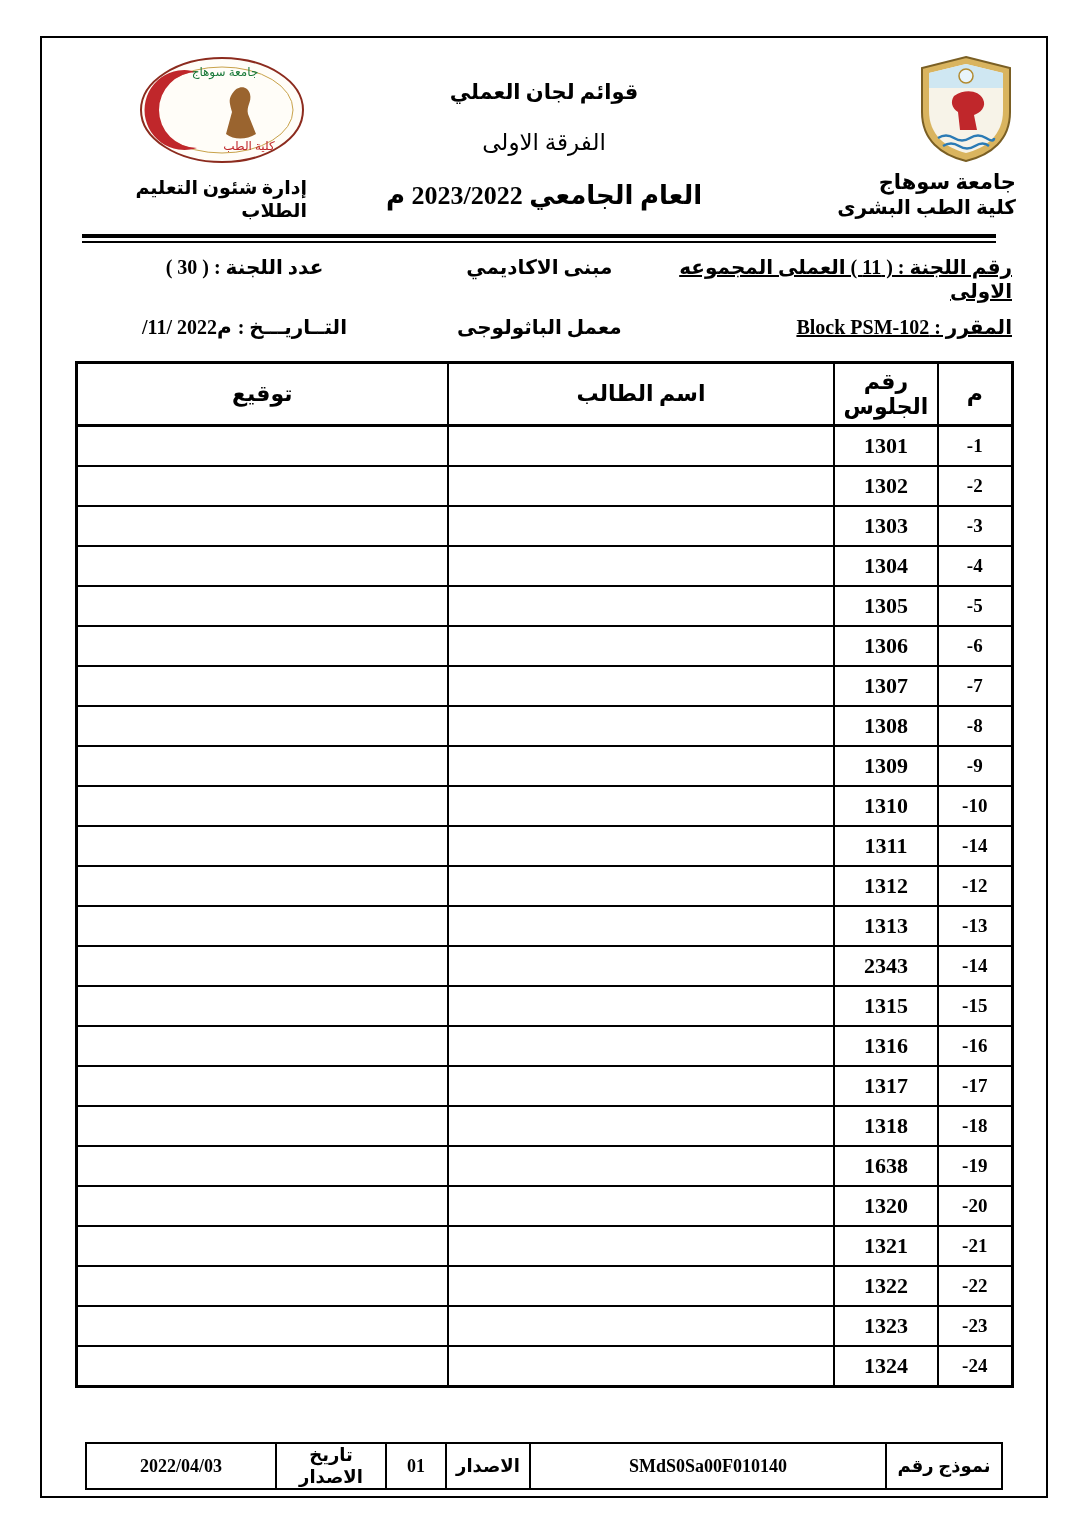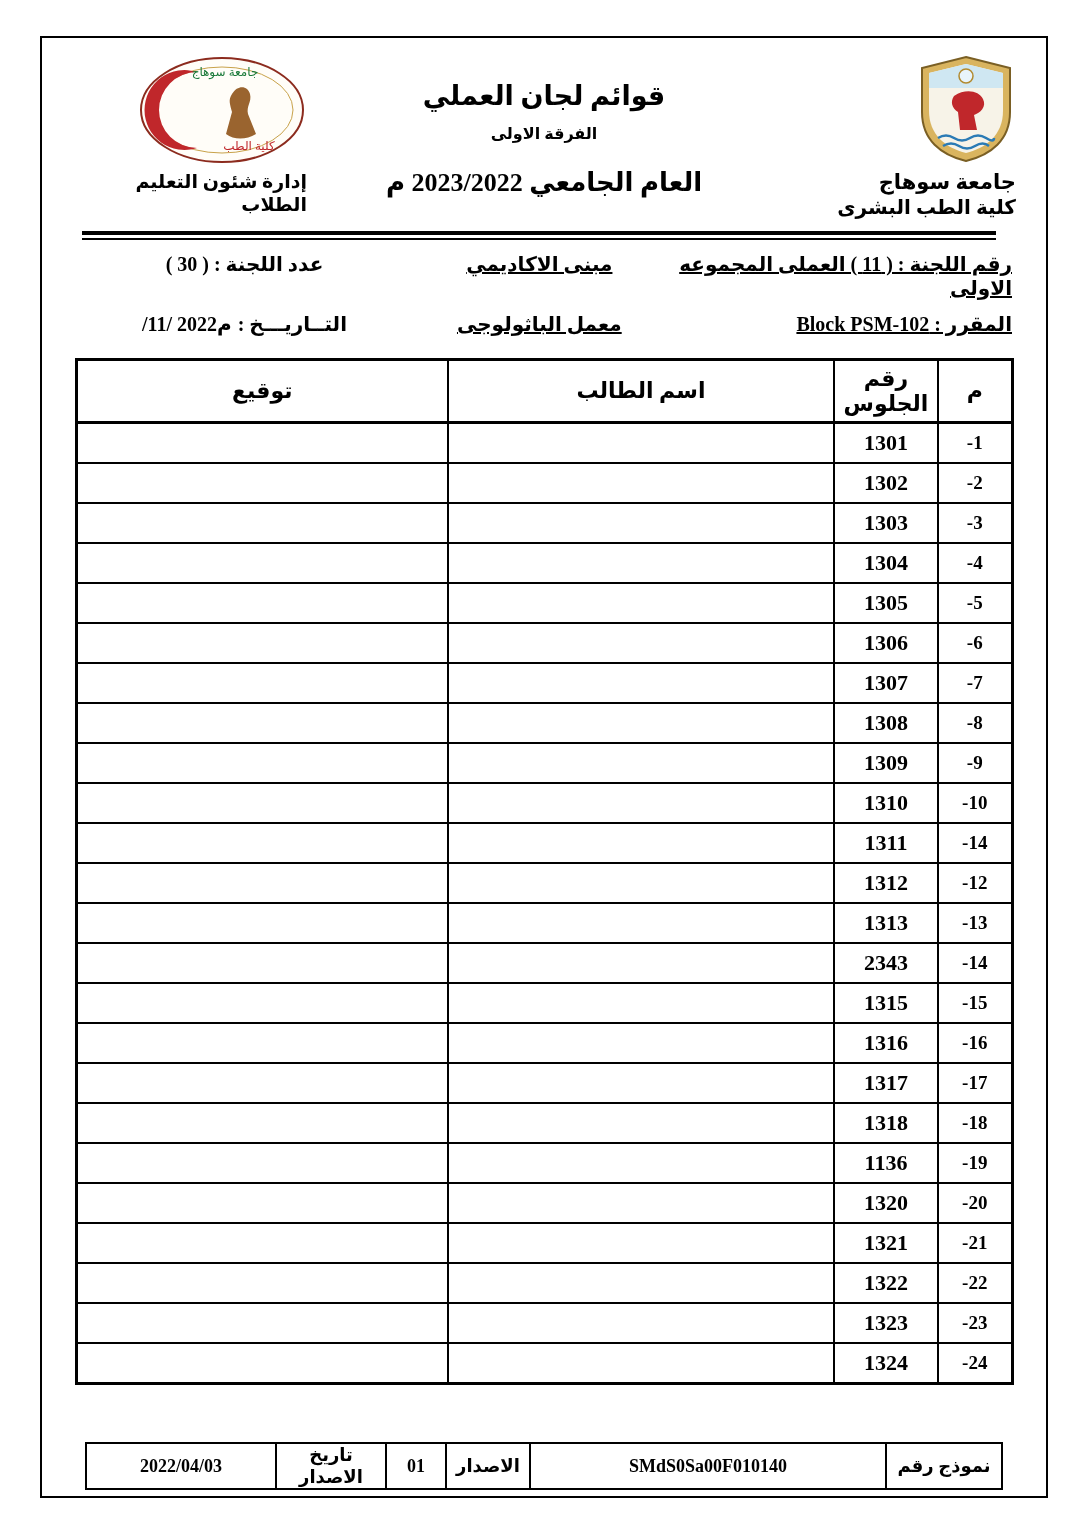--- a/index.html
+++ b/index.html
@@ -15,35 +15,35 @@
   }
   
   .header {
     direction:rtl; display:flex; justify-content:space-between;
     align-items:flex-start; padding:16px 30px 4px 30px;
   }
   .header-side { width:235px; }
   .org-line1 { font-size:21px; font-weight:bold; margin-top:2px; }
   .org-line2 { font-size:20px; font-weight:bold; }
   .header-center { text-align:center; padding-top:26px; }
-  .title1 { font-size:27px; font-weight:bold; }
-  .title2 { font-size:16px; font-weight:bold; margin-top:12px; }
+  .title1 { font-size:21px; font-weight:bold; }
+  .title2 { font-size:23px; font-weight:normal; margin-top:24px; }
   .title3 { font-size:26px; font-weight:bold; margin-top:24px; }
-  .dept { font-size:19px; font-weight:bold; }
+  .dept { font-size:19px; font-weight:bold; margin-top:6px; }
   .logo-wrap { display:inline-block; }
   
   .double-rule {
     margin:8px 50px 10px 40px; height:3px;
     border-top:4px solid #000; border-bottom:2px solid #000;
   }
   
   .info { direction:rtl; padding:2px 34px 0 34px; }
   .info-row { display:flex; margin-bottom:12px; }
   .info-right { width:37%; text-align:right; font-size:20px; font-weight:bold;text-decoration:underline; }
-  .info-center { width:27%; text-align:center; font-size:20px; font-weight:bold;text-decoration:underline; }
+  .info-center { width:27%; text-align:center; font-size:20px; font-weight:bold; }
   .info-left { width:36%; text-align:center; font-size:20px; font-weight:bold; }
   .date-val { padding-right:6px; }
   
   .main-table {
     direction:rtl; width:936px; margin:10px auto 0 auto;
     border-collapse:collapse; border:3px solid #000; table-layout:fixed;
   }
   .main-table th {
     border:2px solid #000; border-bottom:3px solid #000;
     font-size:22px; font-weight:bold; height:56px; line-height:1.15;
@@ -246,21 +246,21 @@
           <td class="col-sign"></td>
         </tr>
         <tr>
           <td class="col-serial">-18</td>
           <td class="col-seat">1318</td>
           <td class="col-name"></td>
           <td class="col-sign"></td>
         </tr>
         <tr>
           <td class="col-serial">-19</td>
-          <td class="col-seat">1136</td>
+          <td class="col-seat">1638</td>
           <td class="col-name"></td>
           <td class="col-sign"></td>
         </tr>
         <tr>
           <td class="col-serial">-20</td>
           <td class="col-seat">1320</td>
           <td class="col-name"></td>
           <td class="col-sign"></td>
         </tr>
         <tr>

